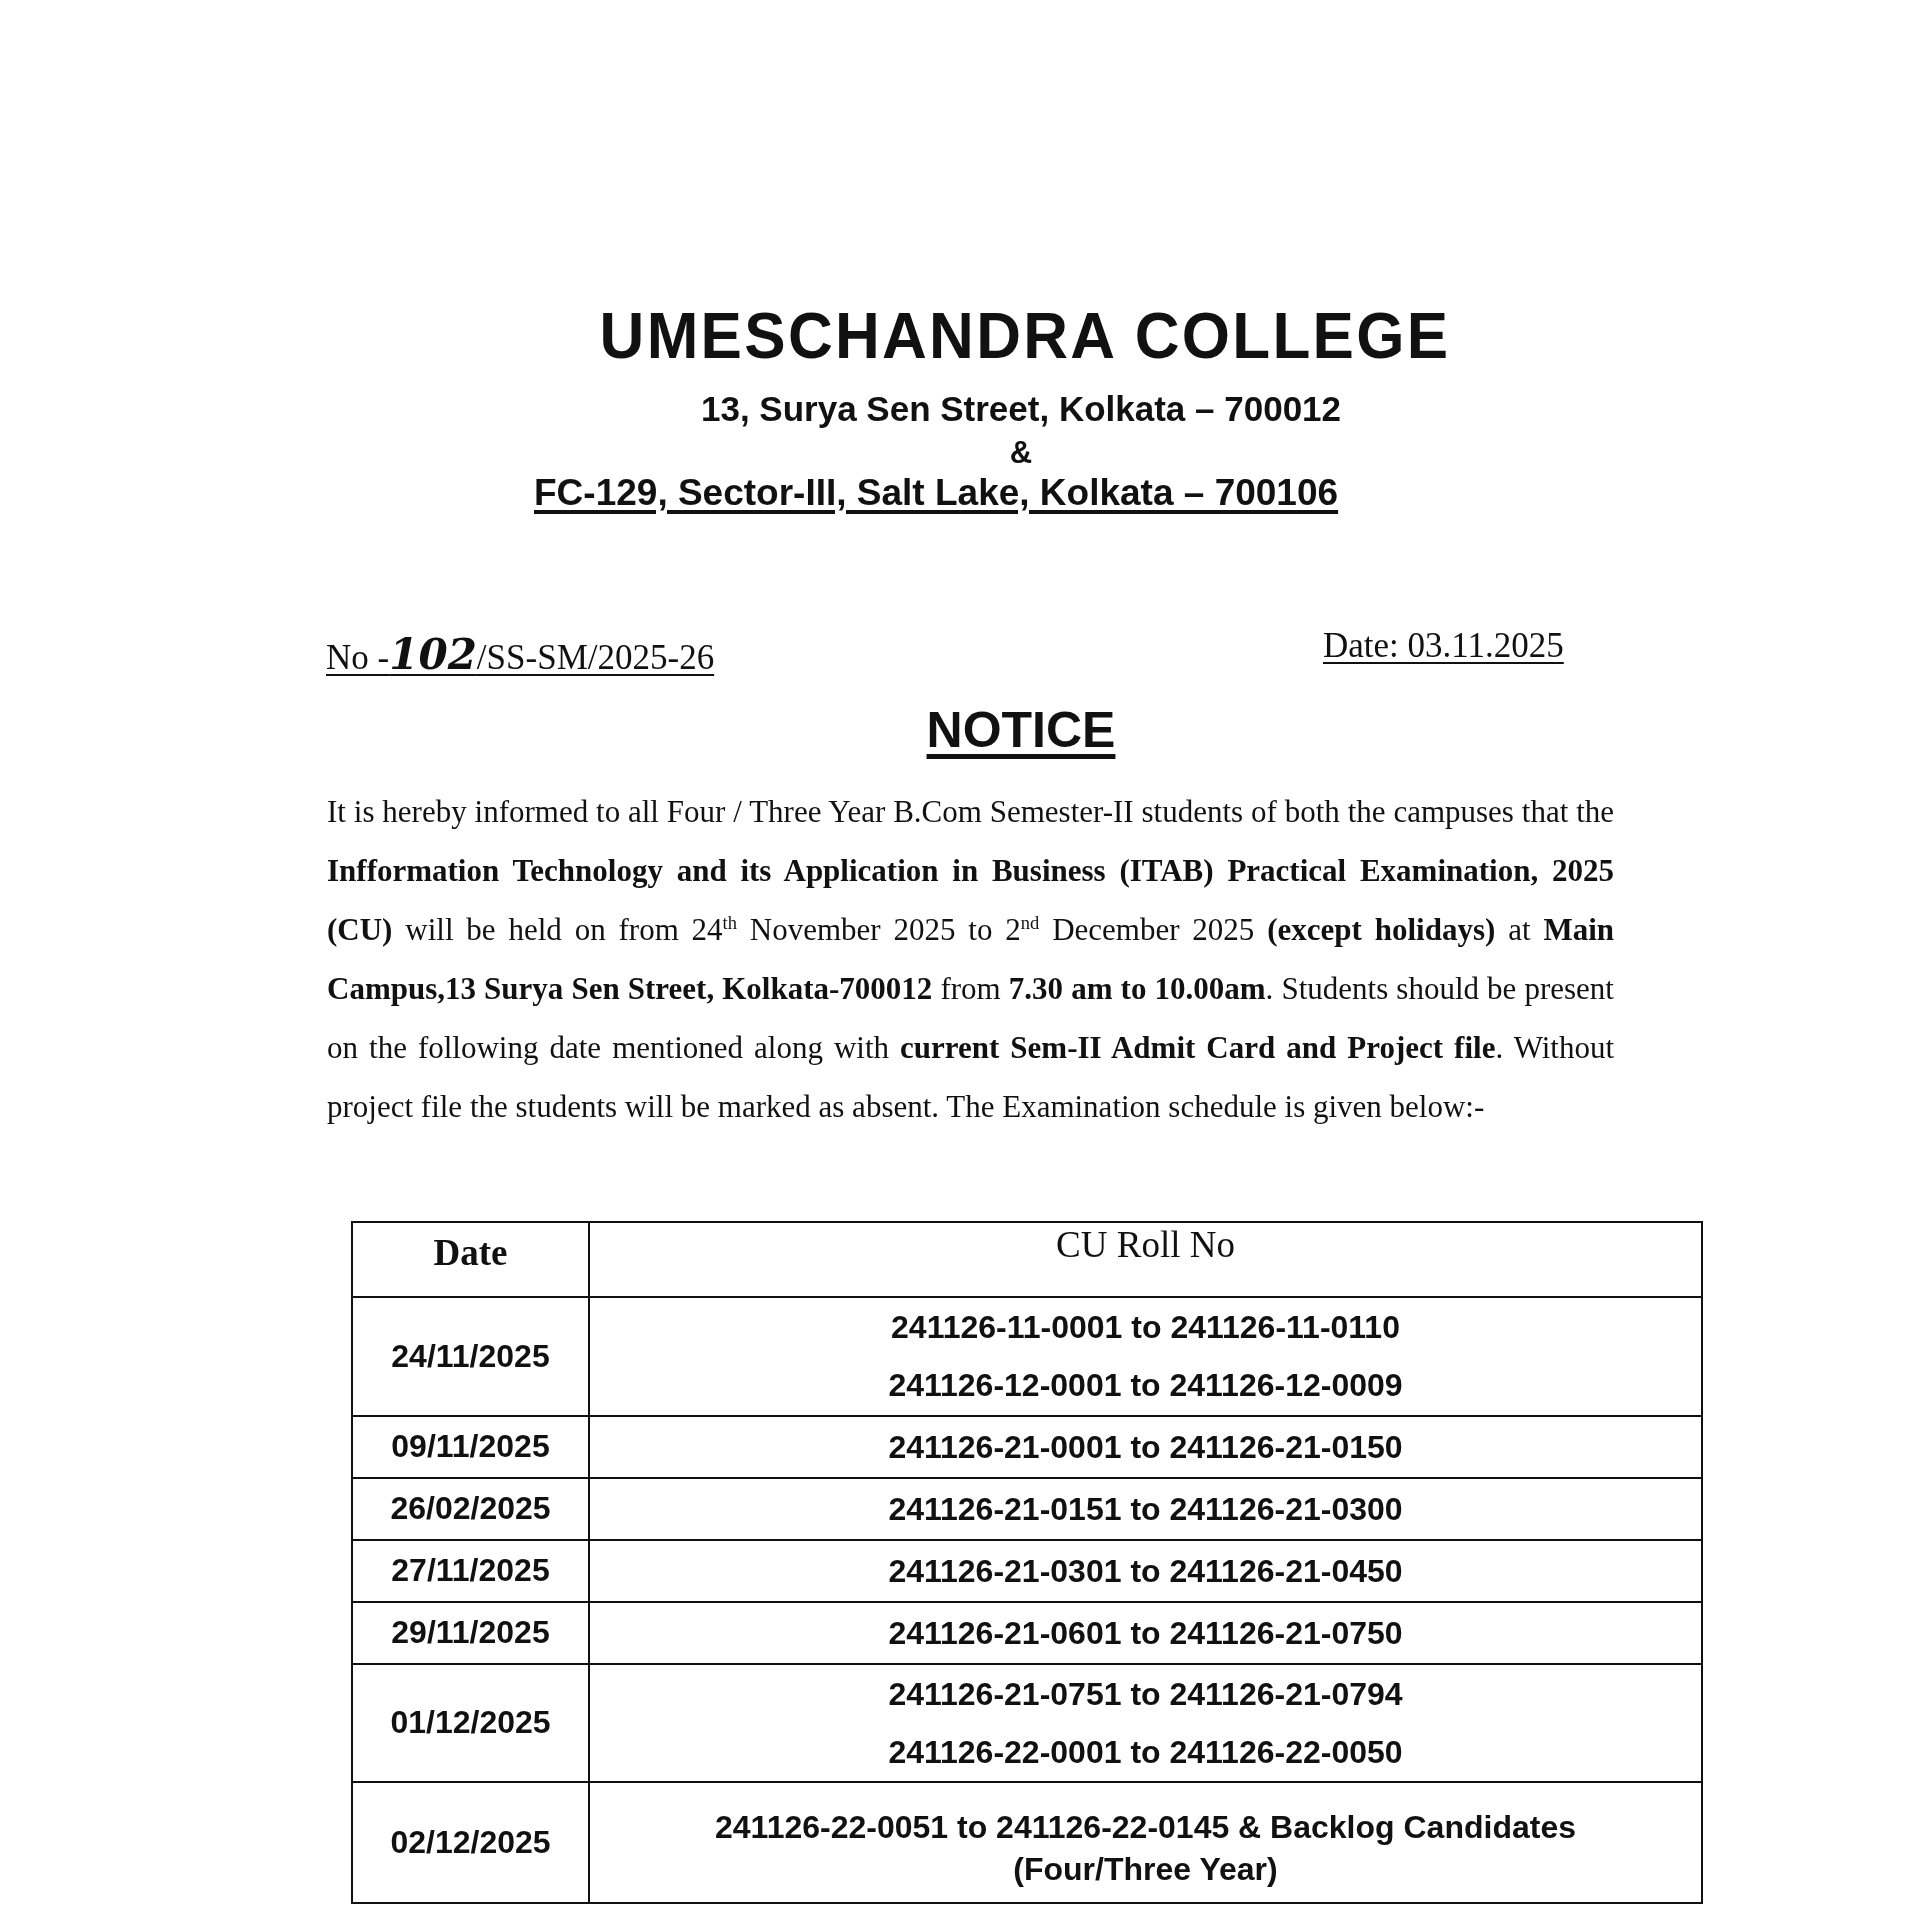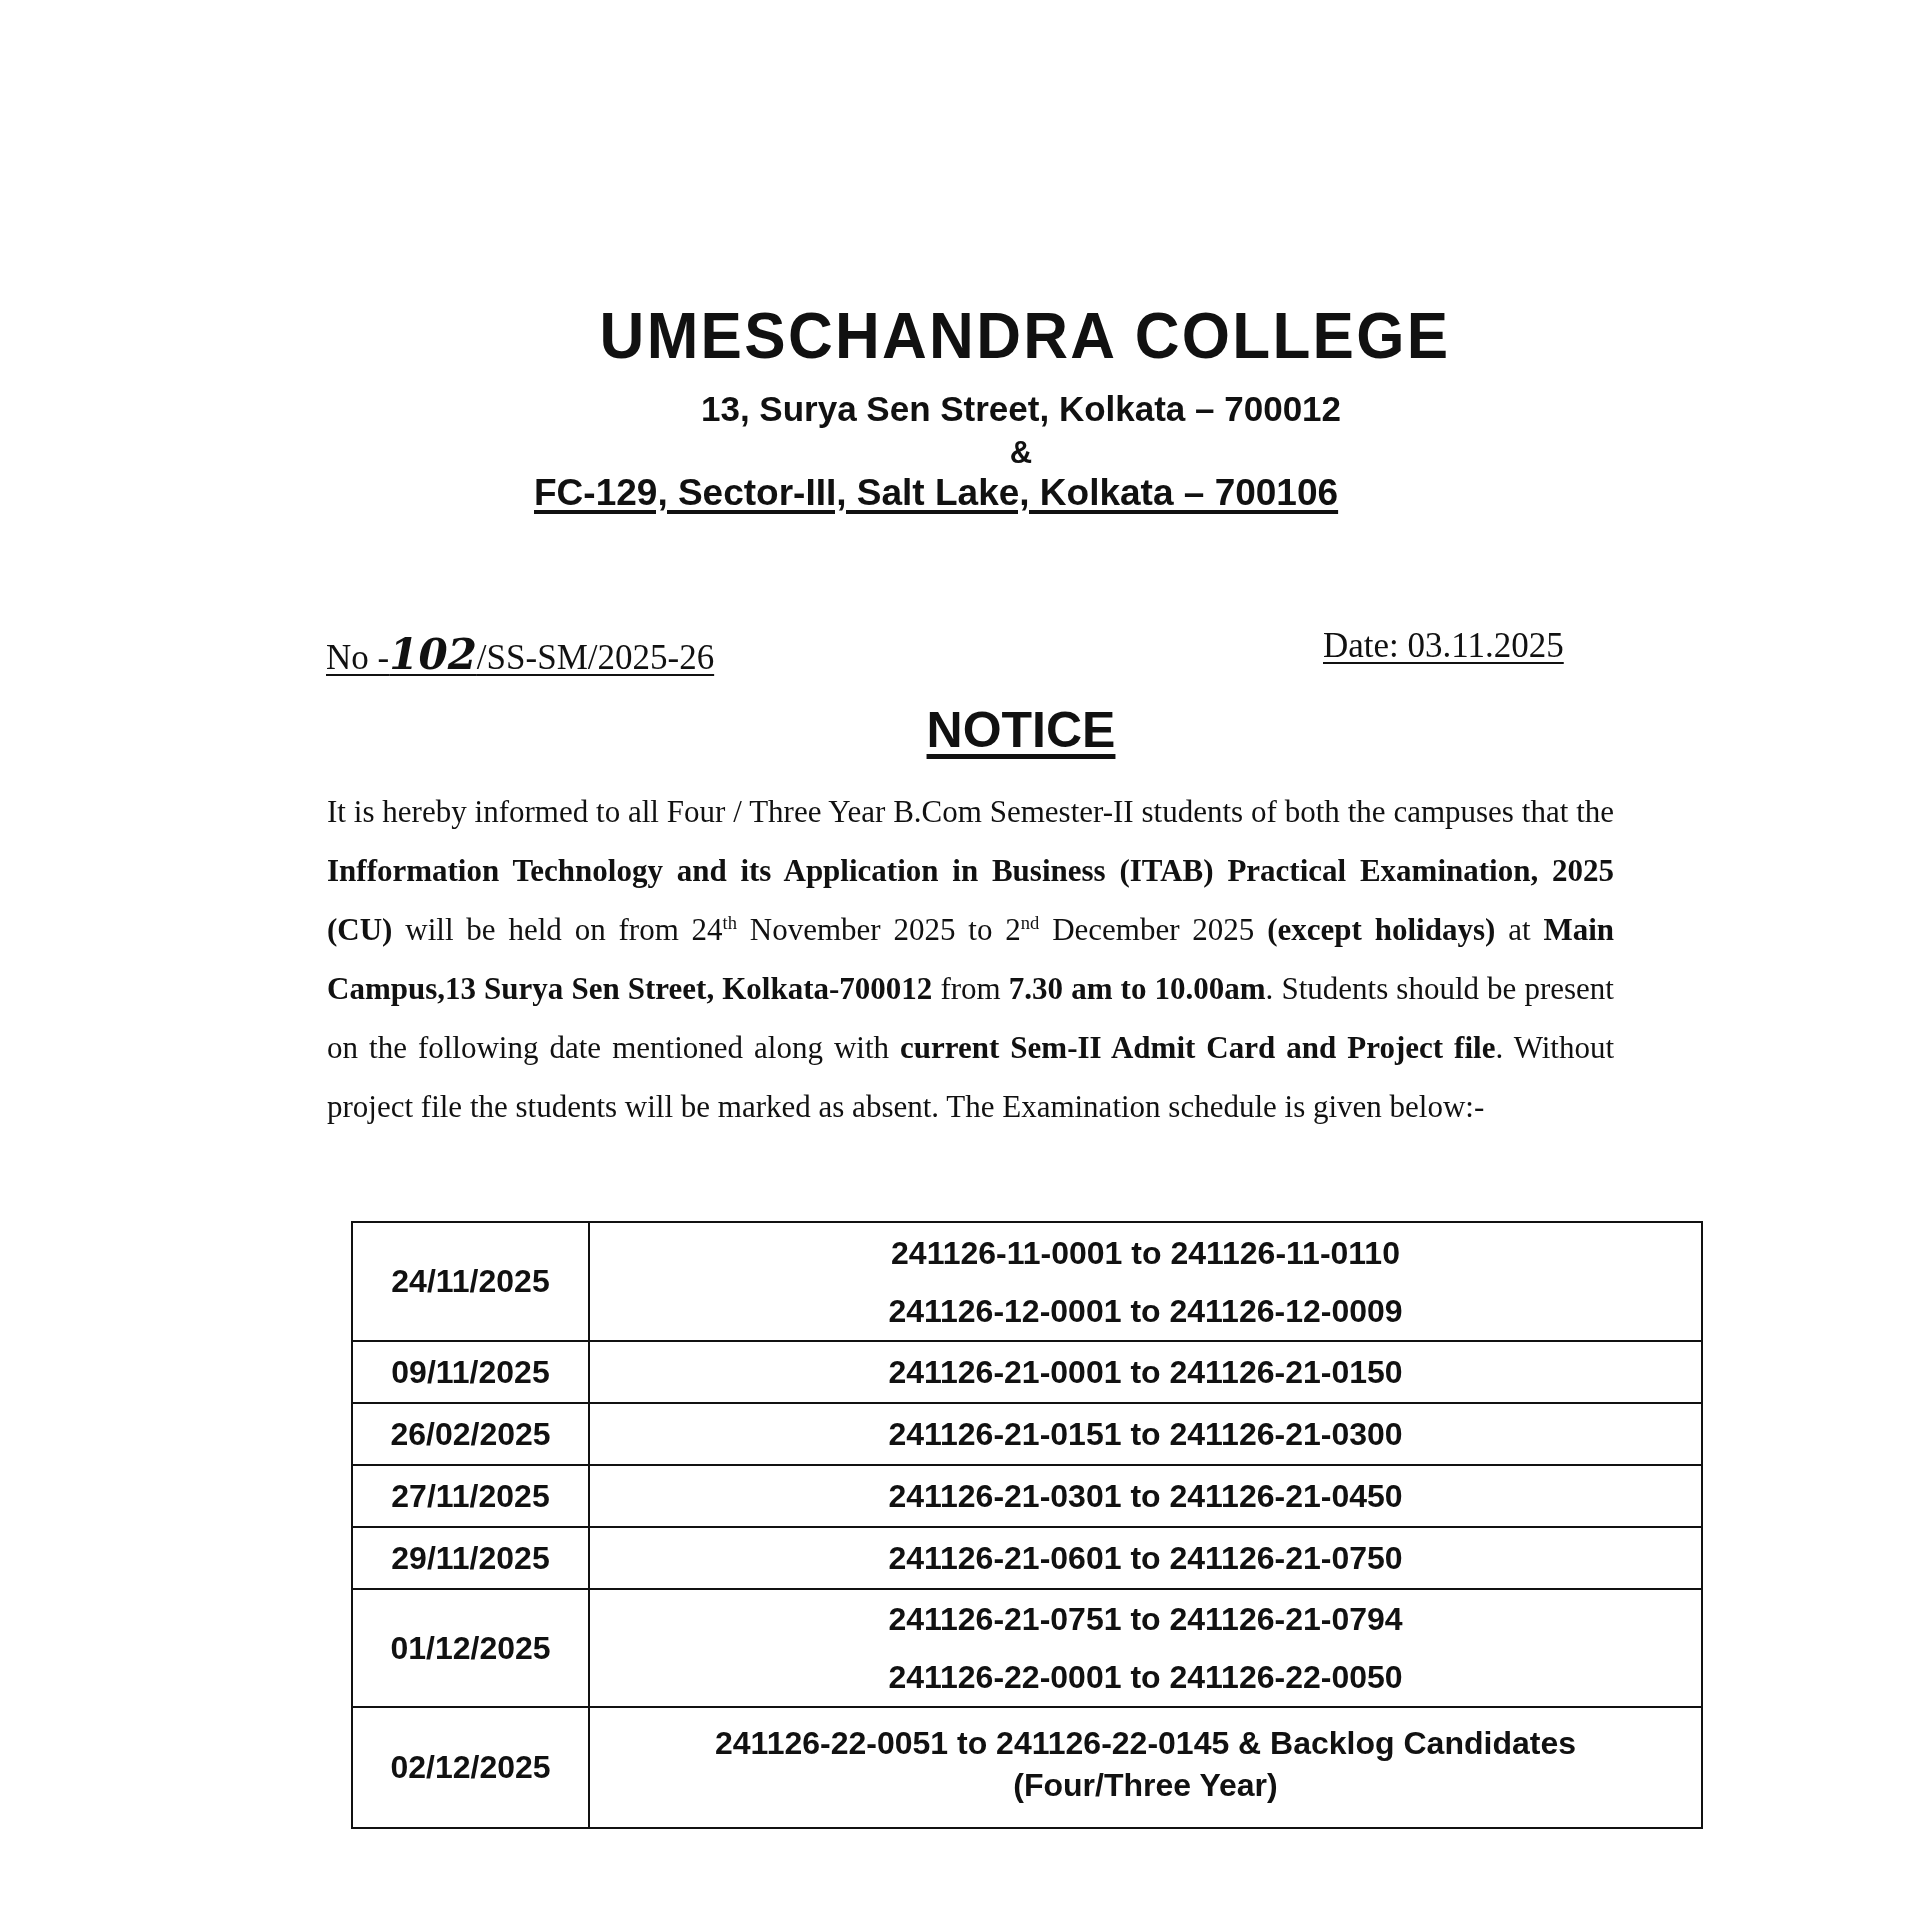--- a/index.html
+++ b/index.html
@@ -30,21 +30,21 @@
   #schedule td, #schedule th { border: 2.7px solid #111; text-align: center; vertical-align: middle; padding: 0; }
   #schedule th { font-family: "Liberation Serif", serif; font-weight: 700; font-size: 37px; height: 65px; vertical-align: top; padding-top: 7.7px; }
   #schedule th.roll-h { font-weight: 400; font-size: 37px; padding-top: 0; }
   #schedule td.date { width: 235px; font-family: "Liberation Sans", sans-serif; font-weight: 700; font-size: 32px; }
   #schedule td.rolls { font-family: "Liberation Sans", sans-serif; font-weight: 700; font-size: 32px; }
   #schedule td.rolls div { line-height: 58px; }
   #schedule tr.r1 td { height: 117px; }
   #schedule tr.rs td { height: 60px; }
   #schedule tr.r7 td { height: 116px; }
   #schedule tr.r8 td { height: 119px; vertical-align: top; }
-  #schedule tr.r8 td.rolls div { line-height: 42px; padding-top: 14px; }
+  #schedule tr.r8 td.rolls div { line-height: 42px; padding-top: 23px; }
   #schedule tr.r8 td.date { vertical-align: middle; }
 </style>
 </head>
 <body>
 
 <div id="college-name" class="abs sans">UMESCHANDRA COLLEGE</div>
 <div id="addr1" class="abs sans">13, Surya Sen Street, Kolkata – 700012</div>
 <div id="amp" class="abs sans">&amp;</div>
 <div id="addr2" class="abs sans">FC-129, Sector-III, Salt Lake, Kolkata – 700106</div>
 
@@ -52,20 +52,24 @@
   <span>No -</span><span class="hand">102</span><span>/SS-SM/2025-26</span>
 </div>
 <div id="date-line" class="abs serif">Date: 03.11.2025</div>
 
 <div id="notice-title" class="abs sans">NOTICE</div>
 
 <div id="body-para" class="abs serif"><span>It is hereby informed to all Four / Three Year B.Com Semester-II students of both the campuses  that the </span><b>Infformation Technology and its Application in Business (ITAB) Practical Examination, 2025</b><span> </span><b>(CU)</b><span> will be held on from 24</span><sup>th</sup><span> November 2025 to 2</span><sup>nd</sup><span> December 2025 </span><b>(except holidays)</b><span> at </span><b>Main Campus,13 Surya Sen Street, Kolkata-700012</b><span> from </span><b>7.30 am to 10.00am</b><span>. Students should be present on the following date mentioned along with </span><b>current Sem-II Admit Card and Project file</b><span>. Without project file the students will be marked as absent. The Examination schedule is given below:-</span></div>
 
 <table id="schedule" class="abs">
   <tbody>
+      <tr>
+    <th style="width:235px">Date</th>
+    <th class="roll-h">CU Roll No</th>
+  </tr>
   <tr class="r1">
     <td class="date">24/11/2025</td>
     <td class="rolls">
       <div>241126-11-0001 to 241126-11-0110</div>
       <div>241126-12-0001 to 241126-12-0009</div>
     </td>
   </tr>
   <tr class="rs">
     <td class="date">09/11/2025</td>
     <td class="rolls">

